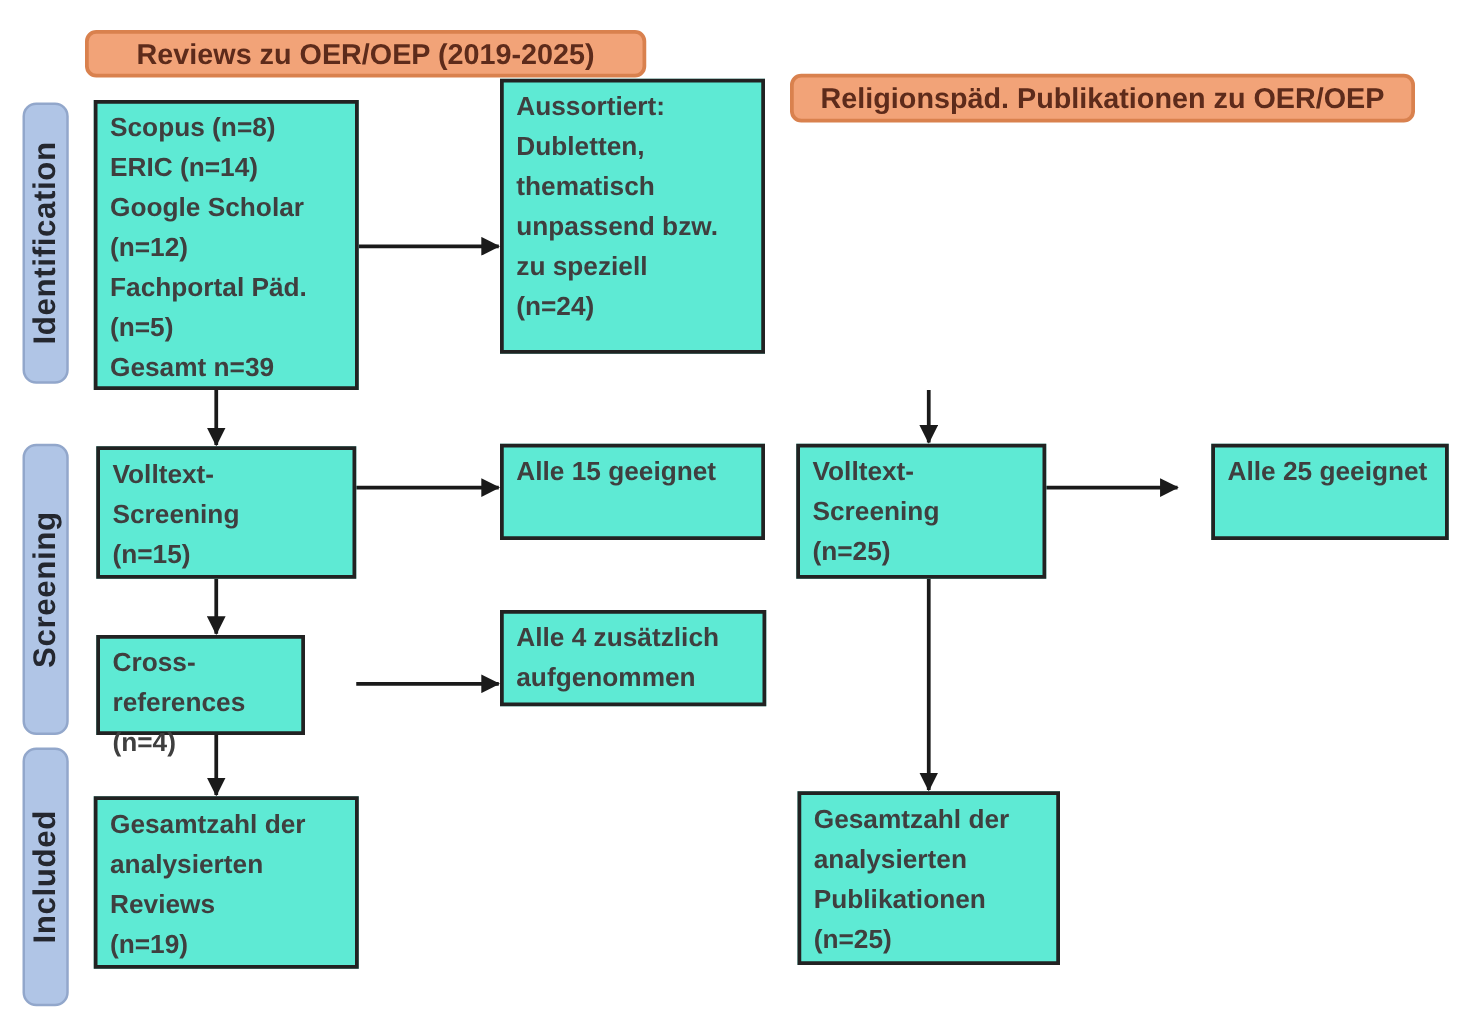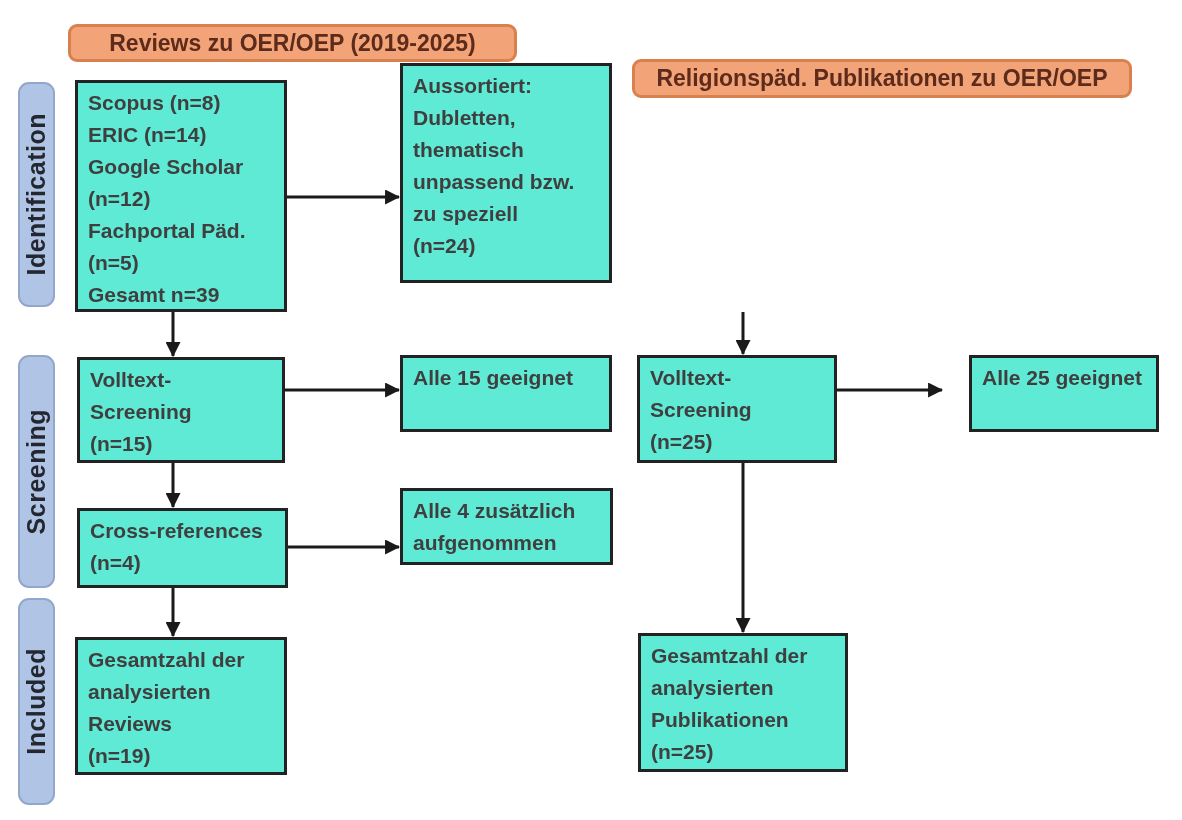--- a/index.html
+++ b/index.html
@@ -63,21 +63,21 @@
     white-space:pre-line;
   }
   #b-id-left   {left:75px;  top:80px;  width:212px; height:232px;}
   #b-excl-left {left:400px; top:63px;  width:212px; height:220px;}
   #b-id-right  {left:635px; top:80px;  width:502px; height:232px;
                 font-size:19.5px; letter-spacing:-0.3px;}
   #b-scr-left  {left:77px;  top:357px; width:208px; height:106px;}
   #b-res15     {left:400px; top:355px; width:212px; height:77px;}
   #b-scr-right {left:637px; top:355px; width:200px; height:108px;}
   #b-res25     {left:943px; top:355px; width:190px; height:77px;margin-left:26px;}
-  #b-cross     {left:77px;  top:508px; width:211px; height:80px;}
+  #b-cross     {left:77px;  top:508px; width:167px; height:80px;}
   #b-res4      {left:400px; top:488px; width:213px; height:77px;}
   #b-inc-left  {left:75px;  top:637px; width:212px; height:138px;}
   #b-inc-right {left:638px; top:633px; width:210px; height:139px;}
 
   
   #arrows{position:absolute;left:0;top:0;width:1182px;height:820px;pointer-events:none;}
   #arrows line{stroke:#1A1A1A;stroke-width:3;}
 </style>
 </head>
 <body>

